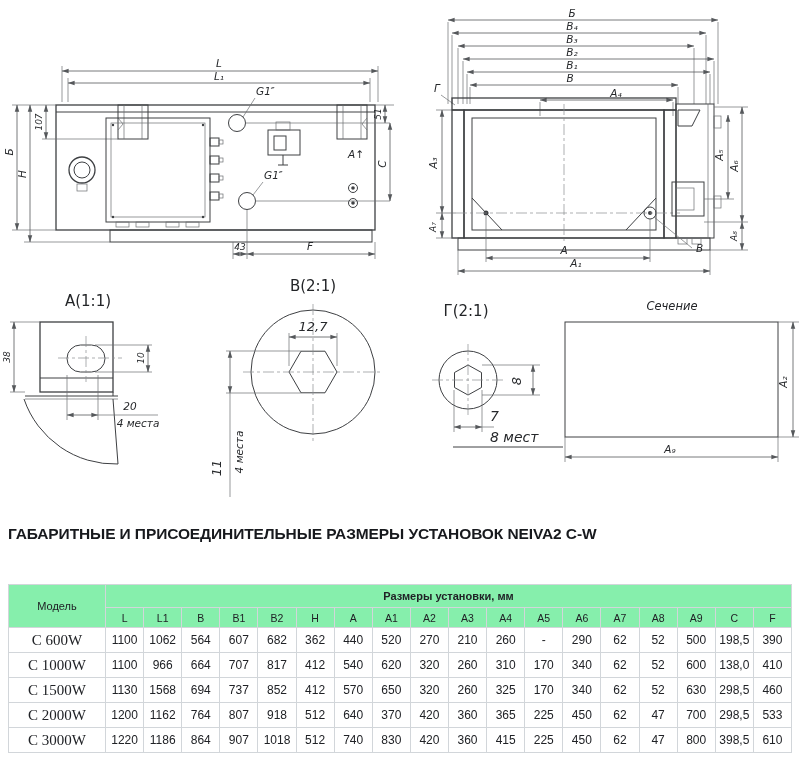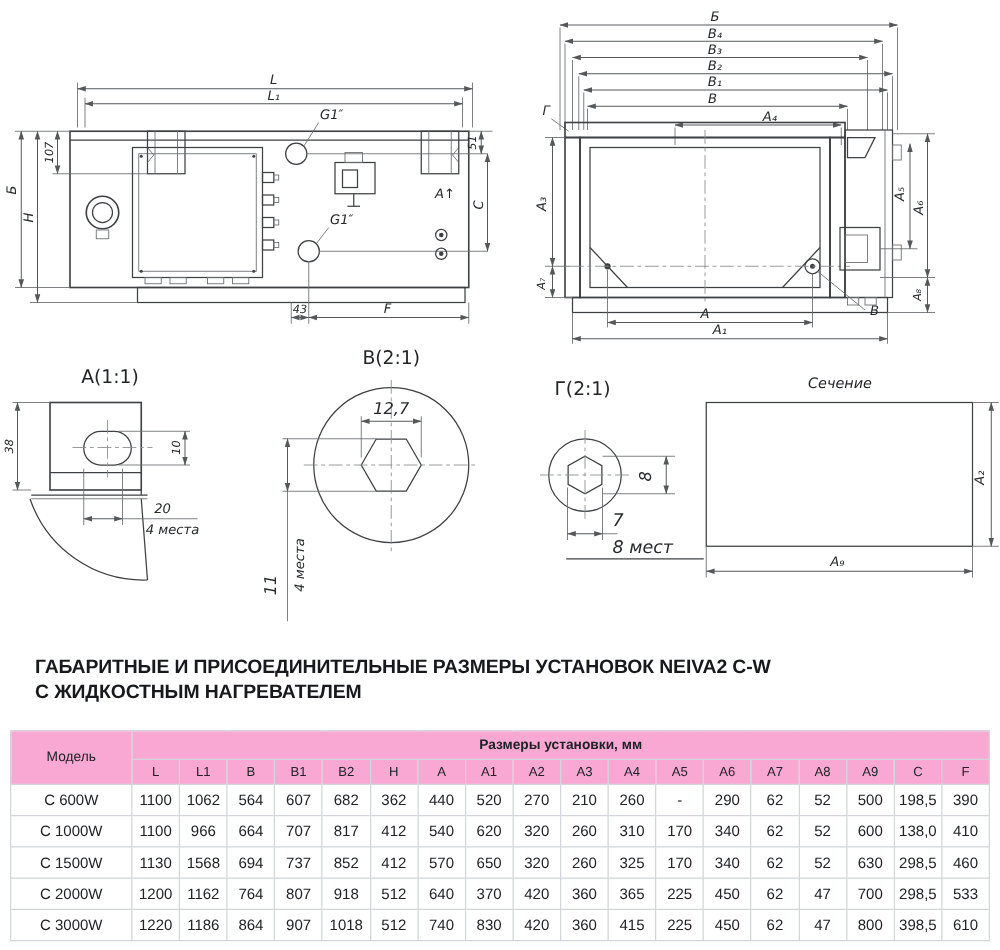--- a/index.html
+++ b/index.html
@@ -16,33 +16,33 @@
   .fl  {fill:#3e4043;stroke:none;}
   .t-dim  {font:italic 10.5px "DejaVu Sans",sans-serif;fill:#26282b;}
   .t-dim-s{font:italic 9px "DejaVu Sans",sans-serif;fill:#26282b;}
   .t-dim-l{font:italic 13px "DejaVu Sans",sans-serif;fill:#26282b;}
   .t-dim-xl{font:italic 14px "DejaVu Sans",sans-serif;fill:#26282b;}
   .t-title{font:15px "DejaVu Sans",sans-serif;fill:#232528;}
   .t-sec  {font:italic 11.5px "DejaVu Sans",sans-serif;fill:#232528;}
 
   
   .doc-title{position:absolute;left:8px;top:524px;font-weight:bold;font-size:15.5px;
-    line-height:1.32;color:#17191d;letter-spacing:-0.1px;margin-left:20px;}
+    line-height:1.32;color:#17191d;letter-spacing:-0.1px;}
 
   
   .dim-table{position:absolute;left:8px;top:584px;width:784px;border-collapse:collapse;
     table-layout:fixed;font-family:"Liberation Sans",sans-serif;}
   .dim-table th,.dim-table td{border:1px solid #d2d6da;text-align:center;vertical-align:middle;
     color:#202226;padding:0;}
-  .dim-table thead th{background:#f9a8d4;}
+  .dim-table thead th{background:#86efac;}
   .group-h{font-size:11px;font-weight:bold;height:22px;}
   .model-h{font-size:11px;font-weight:normal;}
   .sub-h{font-size:10.5px;font-weight:normal;height:19px;}
   .dim-table tbody td{font-size:12px;height:24px;background:#fff;}
-  .dim-table tbody td.model{font-size:12px;}
+  .dim-table tbody td.model{font-size:15px;font-family:Liberation Serif, serif;}
 </style>
 </head>
 <body>
 
 <div class="drawing-wrap">
 <svg width="800" height="500" viewBox="0 0 800 500">
   <defs>
     <marker id="ar" viewBox="0 0 10 8" refX="9.5" refY="4" markerWidth="9" markerHeight="7" orient="auto-start-reverse">
       <path d="M0,0.8 L10,4 L0,7.2 Z" fill="#55585b"></path>
     </marker>
@@ -320,21 +320,20 @@
     <line class="thin" x1="565" y1="437" x2="565" y2="462"></line>
     <line class="thin" x1="778" y1="437" x2="778" y2="462"></line>
     <line class="dim" x1="565" y1="457" x2="778" y2="457" marker-start="url(#ar)" marker-end="url(#ar)"></line>
     <text class="t-dim" x="670" y="453" text-anchor="middle">A₉</text>
   </g>
 </svg>
 </div>
 
 <div class="doc-title">
   <div>ГАБАРИТНЫЕ И ПРИСОЕДИНИТЕЛЬНЫЕ РАЗМЕРЫ УСТАНОВОК NEIVA2 C-W</div>
-  <div>С ЖИДКОСТНЫМ НАГРЕВАТЕЛЕМ</div>
 </div>
 
 <table class="dim-table">
   <colgroup>
     <col style="width:97px">
     <col>
       <col>
       <col>
       <col>
       <col>

